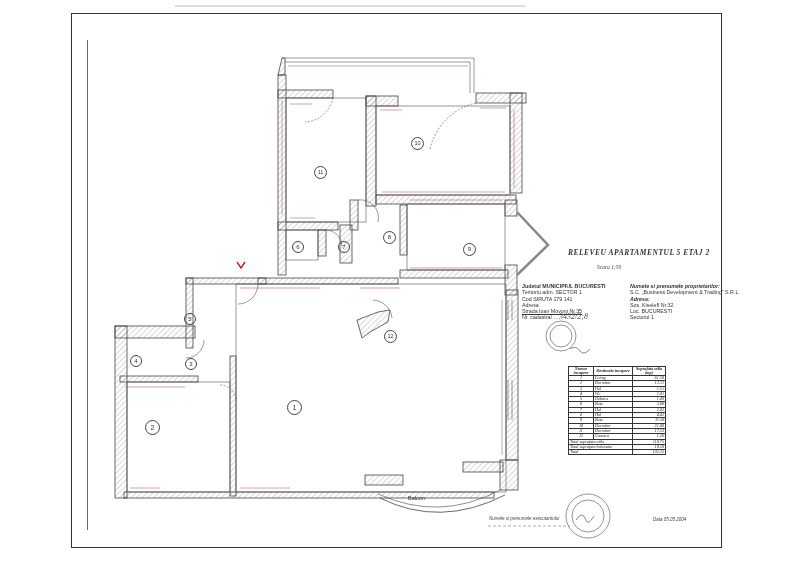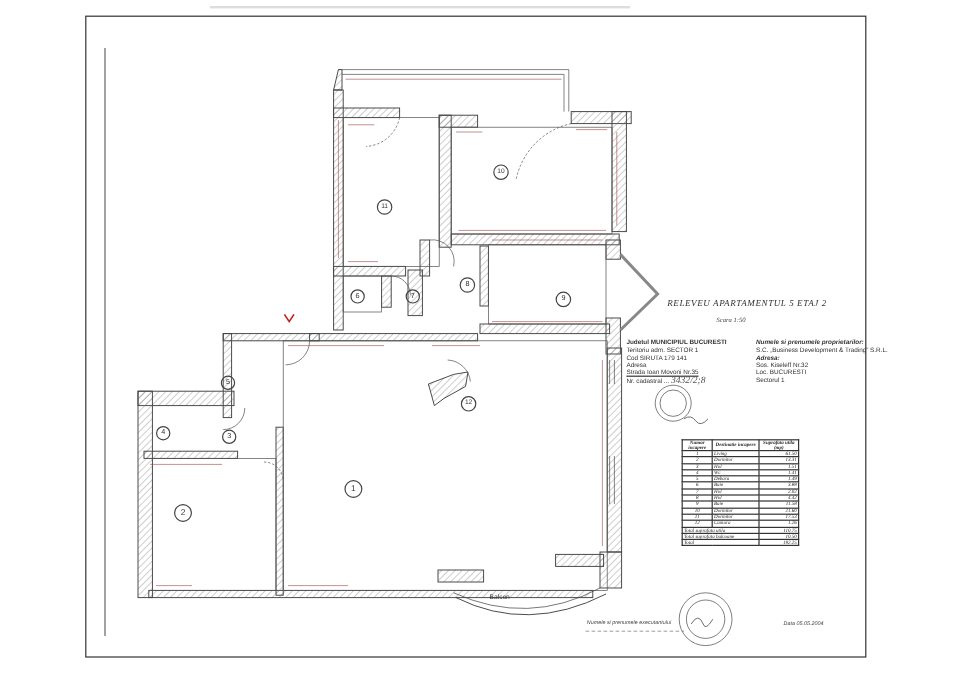--- a/index.html
+++ b/index.html
@@ -1,21 +1,21 @@
 <!DOCTYPE html>
 <html><head>
 <meta charset="utf-8">
 <style>
   html, body { margin:0; padding:0; }
   body { width:797px; height:563px; background:#ffffff; position:relative; overflow:hidden; font-family:"Liberation Serif", serif; color:#222; }
   .frame { position:absolute; left:71px; top:13px; width:651px; height:535px; border:1.5px solid #333; box-sizing:border-box; }
   .faint-line { position:absolute; left:87px; top:40px; width:1px; height:490px; background:#666; }
   .faint-top { position:absolute; left:175px; top:5px; width:350px; height:2px; background:#ddd; }
   svg.plan { position:absolute; left:0; top:0; }
-  .title { position:absolute; left:556px; top:248px; font-size:7.5px; font-style:italic; letter-spacing:0.5px; font-weight:normal; color:#333; }
+  .title { position:absolute; left:568px; top:248px; font-size:7.5px; font-style:italic; letter-spacing:0.5px; font-weight:bold; color:#333; }
   .scale { position:absolute; left:597px; top:264px; font-size:5.5px; font-style:italic; color:#444; }
   .info-left { position:absolute; left:522px; top:283px; font-size:5.3px; line-height:6.3px; color:#333; font-family:"Liberation Sans", sans-serif; }
   .info-left .b { font-weight:bold; }
   .info-right { position:absolute; left:630px; top:283px; font-size:5.3px; line-height:6.3px; color:#333; font-family:"Liberation Sans", sans-serif; }
   .info-right .it { font-style:italic; font-weight:bold; }
   .handwriting { font-family:"Liberation Serif", serif; font-style:italic; font-size:8px; color:#555; }
   table.areas { position:absolute; left:568px; top:366px; width:98px; border-collapse:collapse; font-size:4.2px; font-style:italic; font-family:"Liberation Serif", serif; }
   table.areas td, table.areas th { border:0.6px solid #333; padding:0 1px; height:4.3px; line-height:4.3px; font-weight:normal; }
   table.areas th { height:8px; line-height:4px; font-weight:bold; text-align:center; }
   table.areas td.n { text-align:center; width:22px; }

